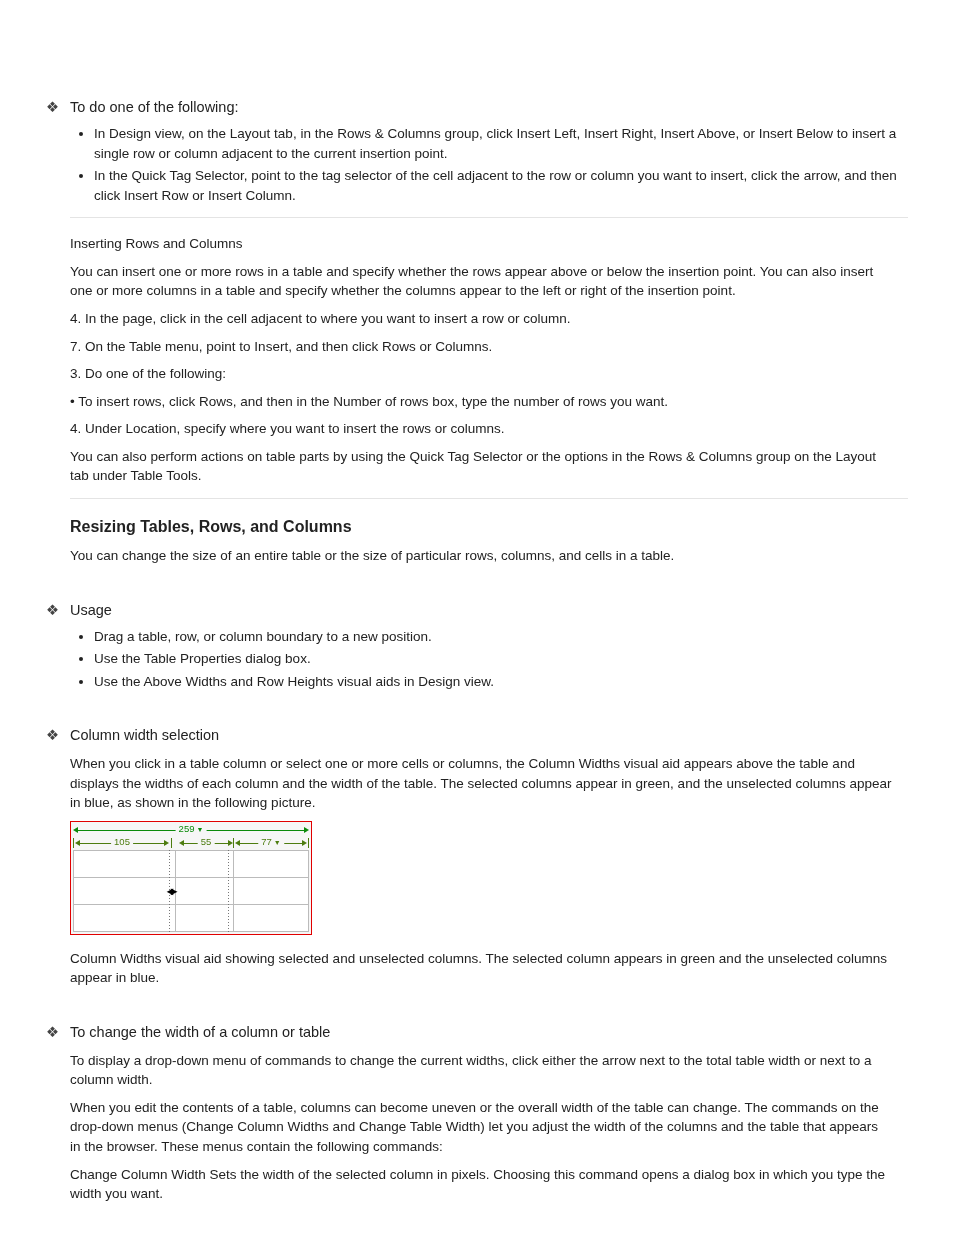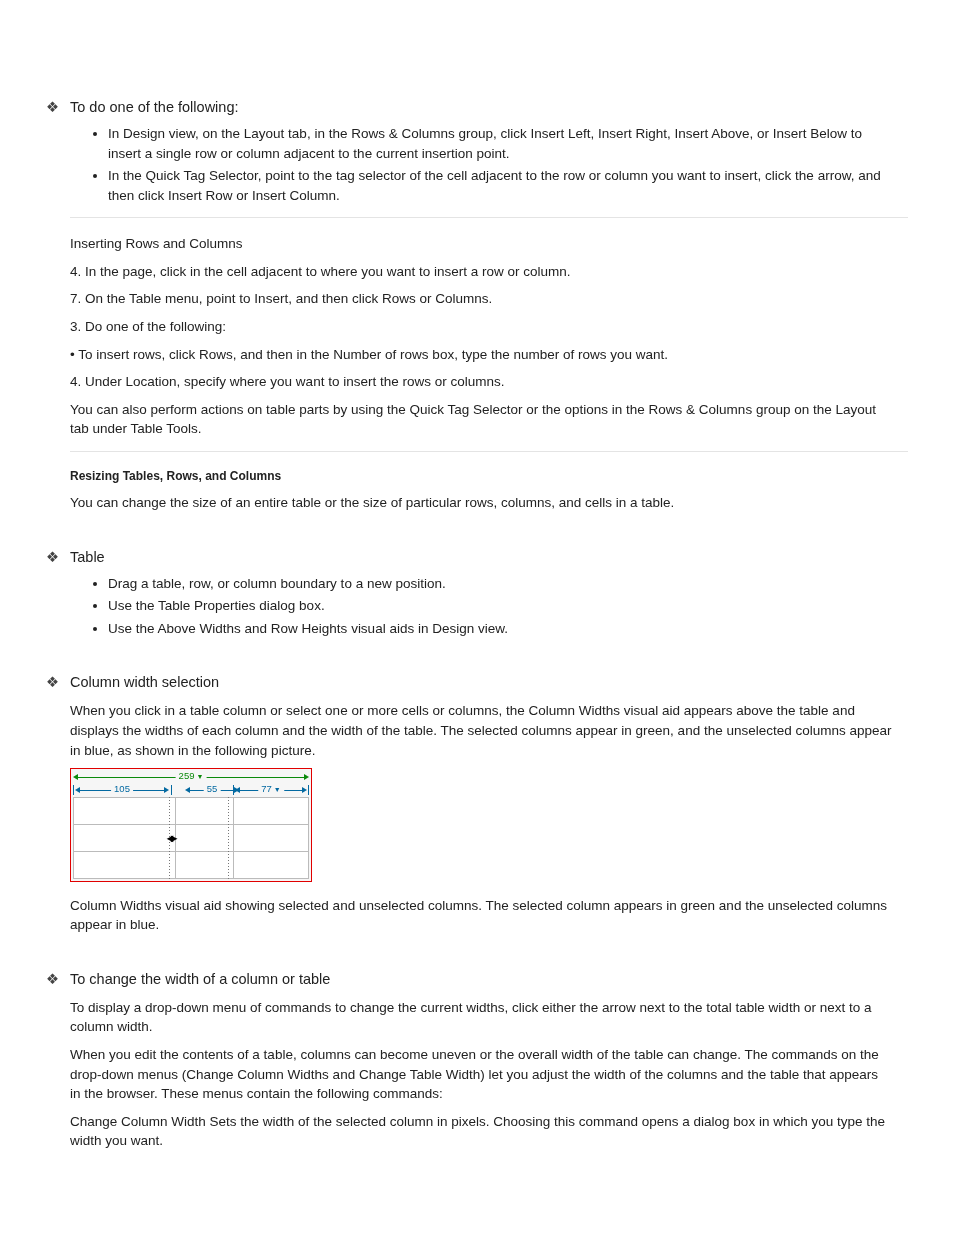--- a/index.html
+++ b/index.html
@@ -2,36 +2,36 @@
 <html><head>
 <meta charset="utf-8">
 <style>
   html,body{margin:0;padding:0;background:#fff;font-family:"Segoe UI",Arial,sans-serif;font-size:13.5px;color:#222;line-height:1.45}
   .page{width:954px;min-height:1235px;box-sizing:border-box;padding:63px 46px 40px 46px;position:relative}
   .content{margin-left:24px}
   .h3{font-weight:400;font-size:14.5px;margin:34px 0 6px 0;position:relative}
   .h3::before{content:"❖";position:absolute;left:-24px;color:#444}
   .para{margin:8px 16px 6px 0}
   ul.bul{list-style:disc;margin:2px 0 2px 24px;padding:0}
-  ul.bul>li{margin:3px 14px}
+  ul.bul>li{margin:3px 0}
   hr.sep{border:none;border-top:1px solid #E4E4E4;margin:12px 0 16px 0}
-  .h2{font-weight:700;font-size:12px;margin:14px 0 6px 0}
+  .h2{font-weight:700;font-size:16px;margin:14px 0 6px 0}
   
   .figwrap{margin:8px 0 4px 0}
   .tblfig{display:inline-block;border:1px solid #E10000;background:#F6F6F6;padding:2px}
   .ruler{position:relative;height:12px;margin-bottom:1px}
   .spanbar{position:absolute;top:0;height:12px}
   .spanbar::before,.spanbar::after{content:"";position:absolute;top:50%;width:0;height:0;border-top:3px solid transparent;border-bottom:3px solid transparent;margin-top:-3px}
   .spanbar::before{left:0;border-right:5px solid currentColor}
   .spanbar::after{right:0;border-left:5px solid currentColor}
   .spanbar .line{position:absolute;left:5px;right:5px;top:50%;border-top:1px solid currentColor;margin-top:-0.5px}
   .spanbar .lbl{position:absolute;left:50%;top:50%;transform:translate(-50%,-55%);font-size:9.5px;background:#F6F6F6;padding:0 3px;white-space:nowrap}
   .ruler .sep{position:absolute;top:1px;bottom:1px;border-left:1px solid currentColor;width:0}
   .ruler.sel{color:#0B8A0B}
-  .ruler.unsel{color:#0369a1}
+  .ruler.unsel{color:#4d7c0f}
   .gridarea{position:relative}
   .gridtbl{border-collapse:collapse;width:236px}
   .gridtbl td{border:1px solid #BBB;height:24px;background:#fff}
   .c1{width:94px}.c2{width:52px}.c3{width:68px}
   .colsel{position:absolute;top:0;bottom:0;background-image:repeating-linear-gradient(0deg,#777 0 1px,transparent 1px 3px),repeating-linear-gradient(0deg,#777 0 1px,transparent 1px 3px);background-size:1px 100%,1px 100%;background-position:left,right;background-repeat:no-repeat;pointer-events:none}
   .rescur{position:absolute;font-size:12px;color:#000;pointer-events:none;letter-spacing:-2px;font-weight:700}
 </style>
 </head>
 <body>
 <div class="page">
@@ -39,33 +39,34 @@
 
   <div class="h3">To do one of the following:</div>
   <ul class="bul">
     <li>In Design view, on the Layout tab, in the Rows &amp; Columns group, click Insert Left, Insert Right, Insert Above, or Insert Below to insert a single row or column adjacent to the current insertion point.</li>
     <li>In the Quick Tag Selector, point to the tag selector of the cell adjacent to the row or column you want to insert, click the arrow, and then click Insert Row or Insert Column.</li>
   </ul>
 
   <hr class="sep">
 
   <div class="para">Inserting Rows and Columns</div>
+  <div class="para">You can insert one or more rows in a table and specify whether the rows appear above or below the insertion point. You can also insert one or more columns in a table and specify whether the columns appear to the left or right of the insertion point.</div>
   <div class="para">4. In the page, click in the cell adjacent to where you want to insert a row or column.</div>
   <div class="para">7. On the Table menu, point to Insert, and then click Rows or Columns.</div>
   <div class="para">3. Do one of the following:</div>
   <div class="para">   • To insert rows, click Rows, and then in the Number of rows box, type the number of rows you want.</div>
   <div class="para">4. Under Location, specify where you want to insert the rows or columns.</div>
   <div class="para">You can also perform actions on table parts by using the Quick Tag Selector or the options in the Rows &amp; Columns group on the Layout tab under Table Tools.</div>
 
   <hr class="sep">
 
   <div class="h2">Resizing Tables, Rows, and Columns</div>
   <div class="para">You can change the size of an entire table or the size of particular rows, columns, and cells in a table.</div>
 
-  <div class="h3">Table</div>
+  <div class="h3">Usage</div>
   <ul class="bul">
     <li>Drag a table, row, or column boundary to a new position.</li>
     <li>Use the Table Properties dialog box.</li>
     <li>Use the Above Widths and Row Heights visual aids in Design view.</li>
   </ul>
 
   <div class="h3">Column width selection</div>
   <div class="para">When you click in a table column or select one or more cells or columns, the Column Widths visual aid appears above the table and displays the widths of each column and the width of the table. The selected columns appear in green, and the unselected columns appear in blue, as shown in the following picture.</div>
 
   <div class="figwrap">
@@ -80,21 +81,21 @@
       
       <div class="ruler unsel" style="width:236px">
         <div class="sep" style="left:0"></div>
         <div class="sep" style="left:98px"></div>
         <div class="sep" style="left:160px"></div>
         <div class="sep" style="left:235px"></div>
         <div class="spanbar" style="left:2px;width:94px">
               <div class="line"></div>
               <div class="lbl">105</div>
             </div>
-        <div class="spanbar" style="left:112px;width:54px">
+        <div class="spanbar" style="left:106px;width:54px">
               <div class="line"></div>
               <div class="lbl">55</div>
             </div>
         <div class="spanbar" style="left:162px;width:72px">
               <div class="line"></div>
               <div class="lbl"><span>77</span><span style="font-size:7px;margin-left:2px">▼</span></div>
             </div>
       </div>
       <div class="gridarea">
         <table class="gridtbl">

